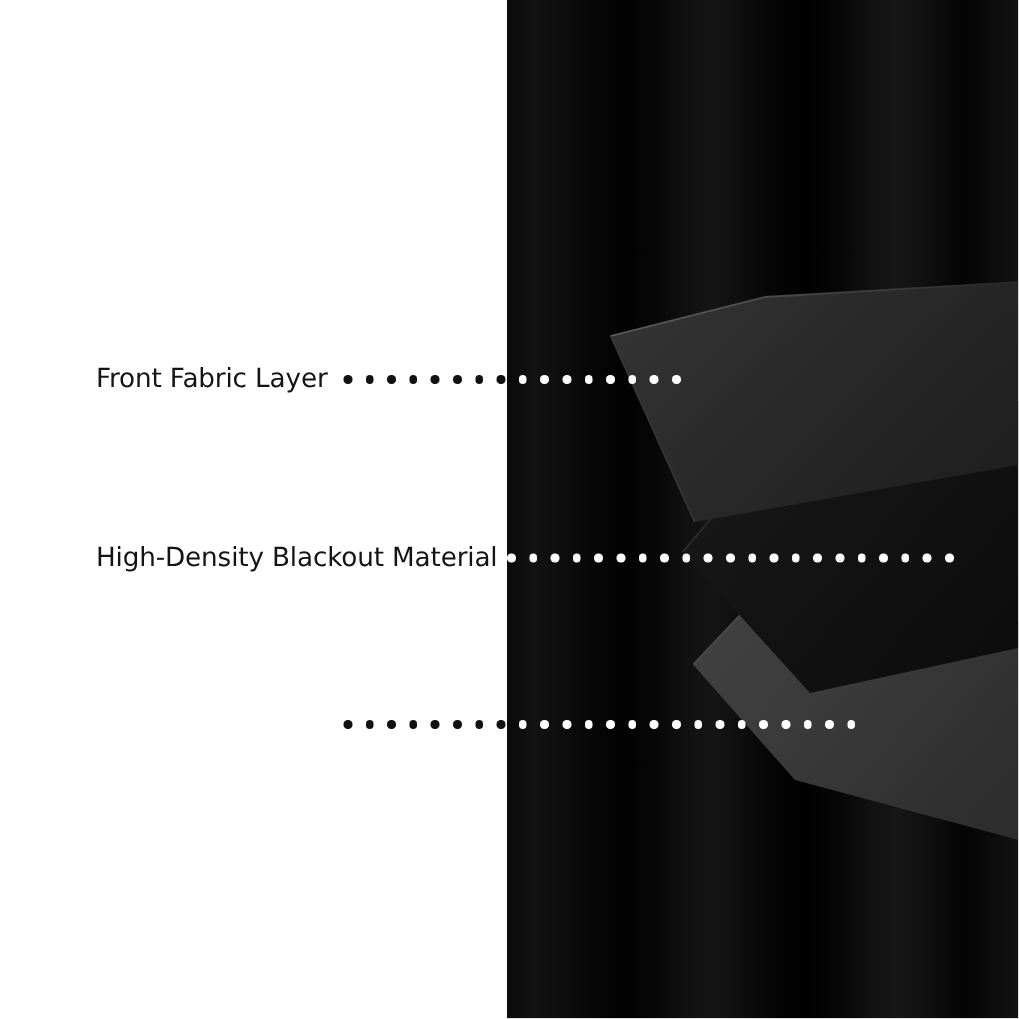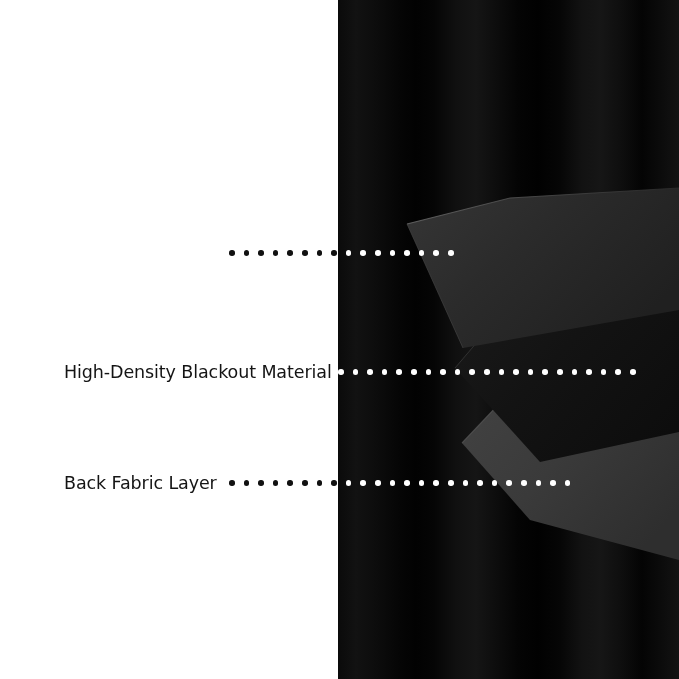--- a/index.html
+++ b/index.html
@@ -167,20 +167,21 @@
     <g>
       <path d="M407,224 L510,198 L679,188 L679,310 L463,348 Z" fill="url(#gFront)"></path>
       <path d="M407,224 L510,198 L679,188" fill="none" stroke="url(#edgeHi)" stroke-width="1.2" opacity="0.85"></path>
       <path d="M407,224 L463,348" fill="none" stroke="#484848" stroke-width="1" opacity="0.6"></path>
     </g>
   </svg>
 
 
   <div id="callouts">
       <div class="callout" style="top: 239px;">
+        <div class="callout-label" style="left: 64px;">Front Fabric Layer</div>
         <div class="dots" style="left: 0px; width: 679px;">
           <span class="dot dark" style="left: 229px;"></span>
           <span class="dot dark" style="left: 243.6px;"></span>
           <span class="dot dark" style="left: 258.2px;"></span>
           <span class="dot dark" style="left: 272.8px;"></span>
           <span class="dot dark" style="left: 287.4px;"></span>
           <span class="dot dark" style="left: 302px;"></span>
           <span class="dot dark" style="left: 316.6px;"></span>
           <span class="dot dark" style="left: 331.2px;"></span>
           <span class="dot light" style="left: 345.8px;"></span>
@@ -213,21 +214,20 @@
           <span class="dot light" style="left: 542.4px;"></span>
           <span class="dot light" style="left: 557px;"></span>
           <span class="dot light" style="left: 571.6px;"></span>
           <span class="dot light" style="left: 586.2px;"></span>
           <span class="dot light" style="left: 600.8px;"></span>
           <span class="dot light" style="left: 615.4px;"></span>
           <span class="dot light" style="left: 630px;"></span>
         </div>
       </div>
       <div class="callout" style="top: 469px;">
-        <div class="callout-label" style="left: 64px;">Back Fabric Layer</div>
         <div class="dots" style="left: 0px; width: 679px;">
           <span class="dot dark" style="left: 229px;"></span>
           <span class="dot dark" style="left: 243.6px;"></span>
           <span class="dot dark" style="left: 258.2px;"></span>
           <span class="dot dark" style="left: 272.8px;"></span>
           <span class="dot dark" style="left: 287.4px;"></span>
           <span class="dot dark" style="left: 302px;"></span>
           <span class="dot dark" style="left: 316.6px;"></span>
           <span class="dot dark" style="left: 331.2px;"></span>
           <span class="dot light" style="left: 345.8px;"></span>

